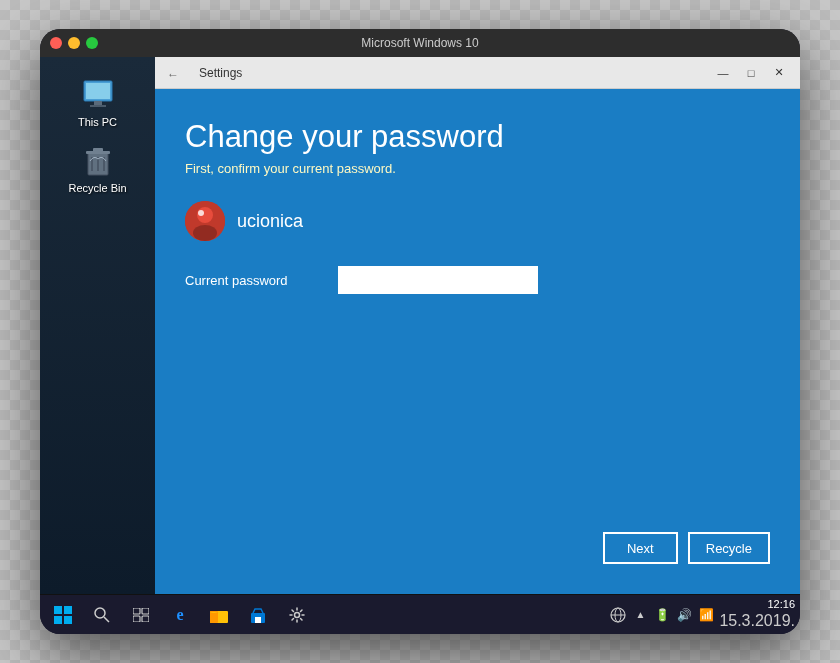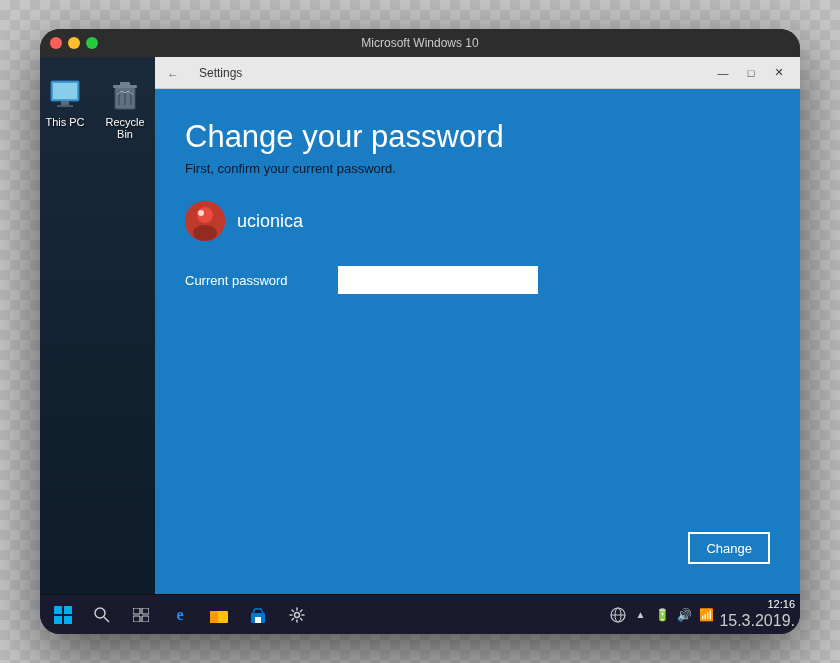--- a/index.html
+++ b/index.html
@@ -69,21 +69,21 @@
       display: flex;
       overflow: hidden;
     }
 
     
     .desktop-area {
       width: 115px;
       background: linear-gradient(180deg, #1a2a3a 0%, #0d1b2a 100%);
       flex-shrink: 0;
       display: flex;
-      flex-direction: row;
+      flex-direction: column;
       padding: 15px 0;
       gap: 5px;
     }
 
     .desktop-icon {
       display: flex;
       flex-direction: column;
       align-items: center;
       padding: 5px;
       gap: 4px;
@@ -197,21 +197,21 @@
     }
 
     .dialog-title {
       color: #fff;
       font-size: 31px;
       font-weight: 300;
       margin-bottom: 6px;
     }
 
     .dialog-subtitle {
-      color: #0f172a;
+      color: #fef9c3;
       font-size: 13px;
       margin-bottom: 25px;
     }
 
     .user-row {
       display: flex;
       align-items: center;
       gap: 12px;
       margin-bottom: 25px;
     }
@@ -418,21 +418,22 @@
             </div>
 
             <div class="password-field-row">
               <label class="password-label">Current password</label>
               <input type="password" class="password-input" value="" style="">
             </div>
 
             <div class="dialog-spacer"></div>
 
             <div class="dialog-buttons">
-              <button class="dialog-btn">Change</button>
+              <button class="dialog-btn">Next</button>
+              <button class="dialog-btn">Recycle</button>
             </div>
           </div>
         </div>
       </div>
     </div>
   </div>
 
   <div class="taskbar">
     <div class="taskbar-btn">
       <svg width="18" height="18" viewBox="0 0 18 18">

